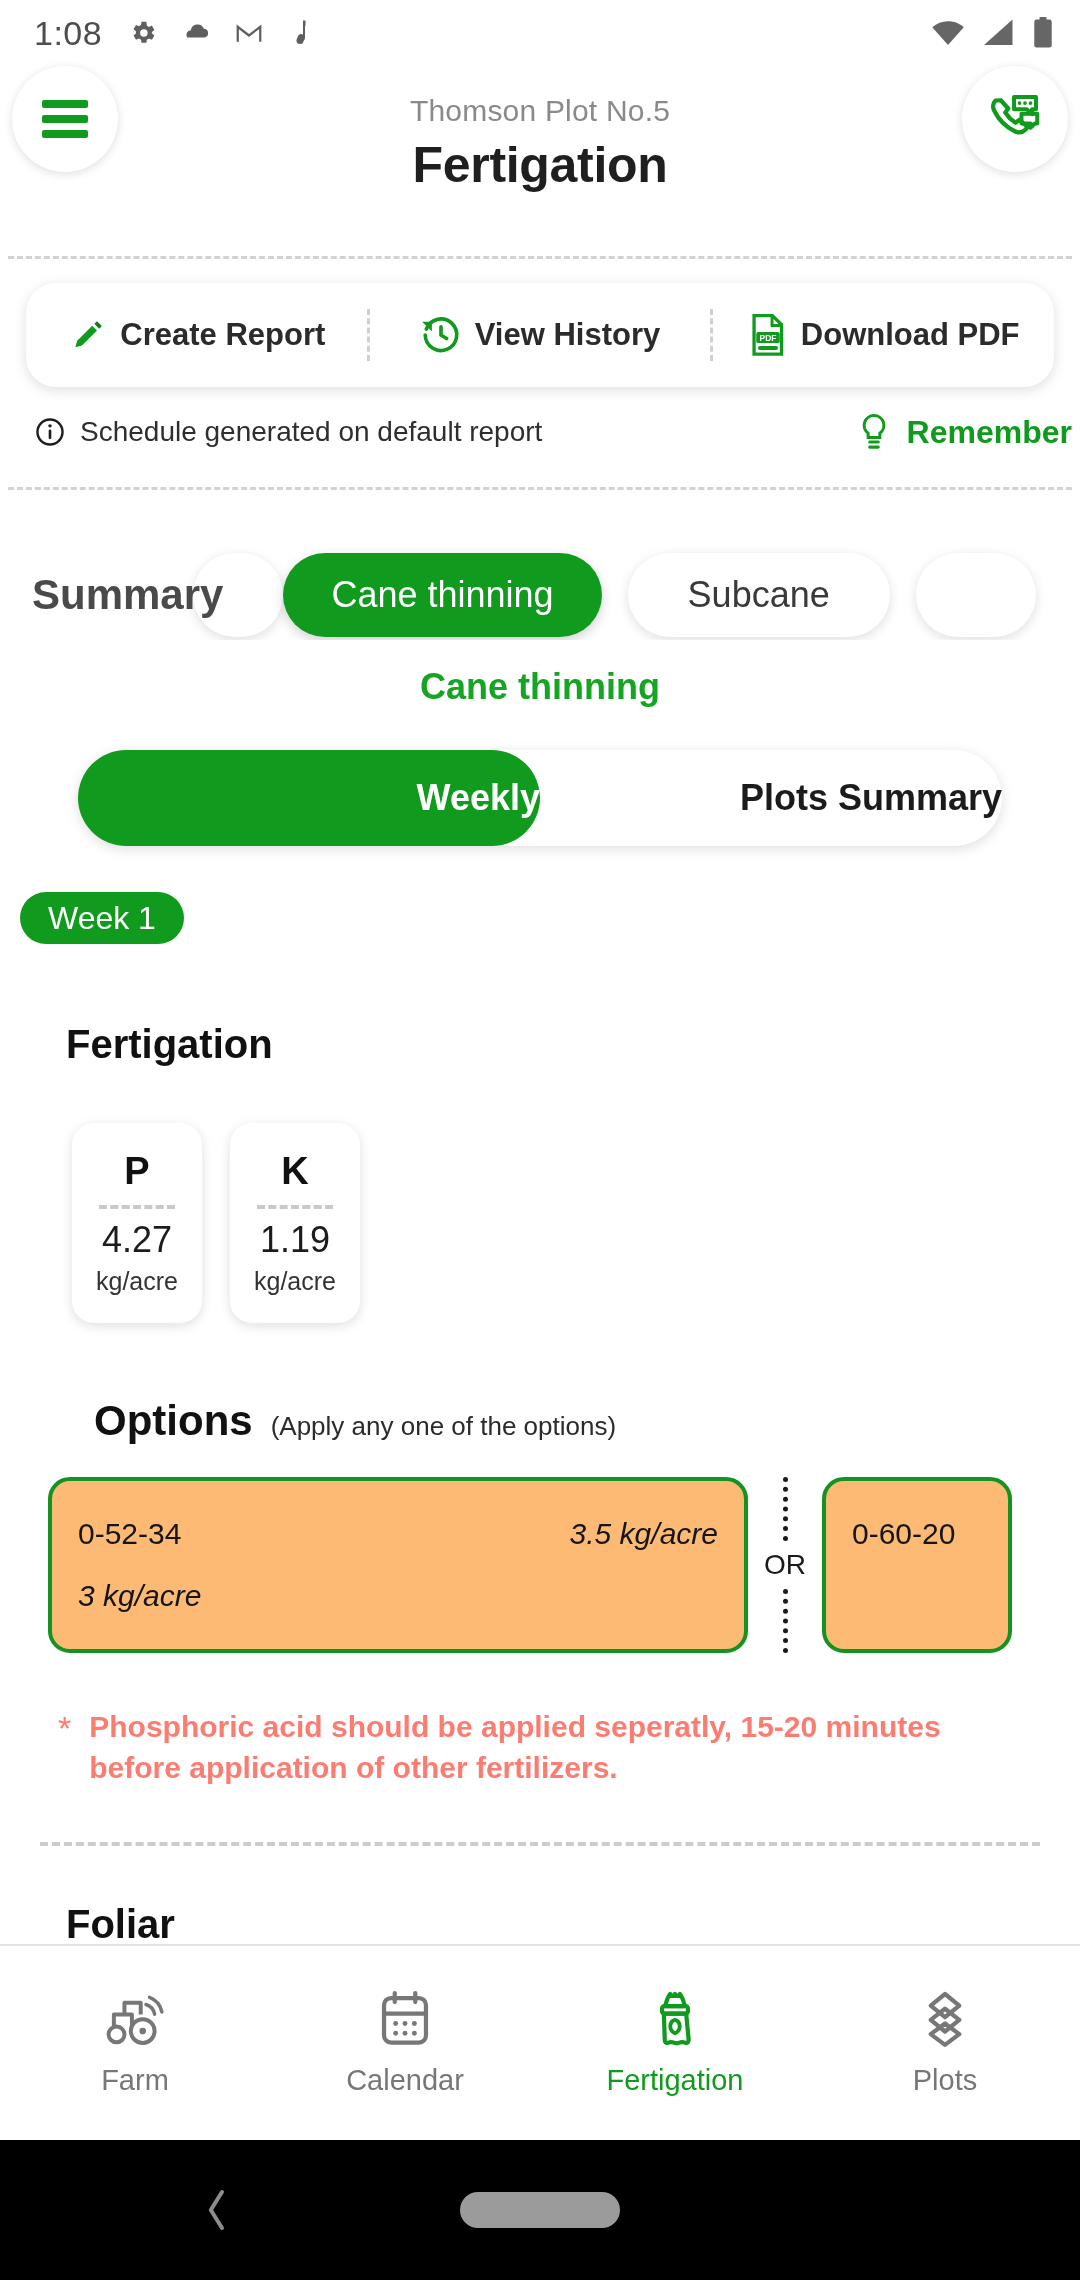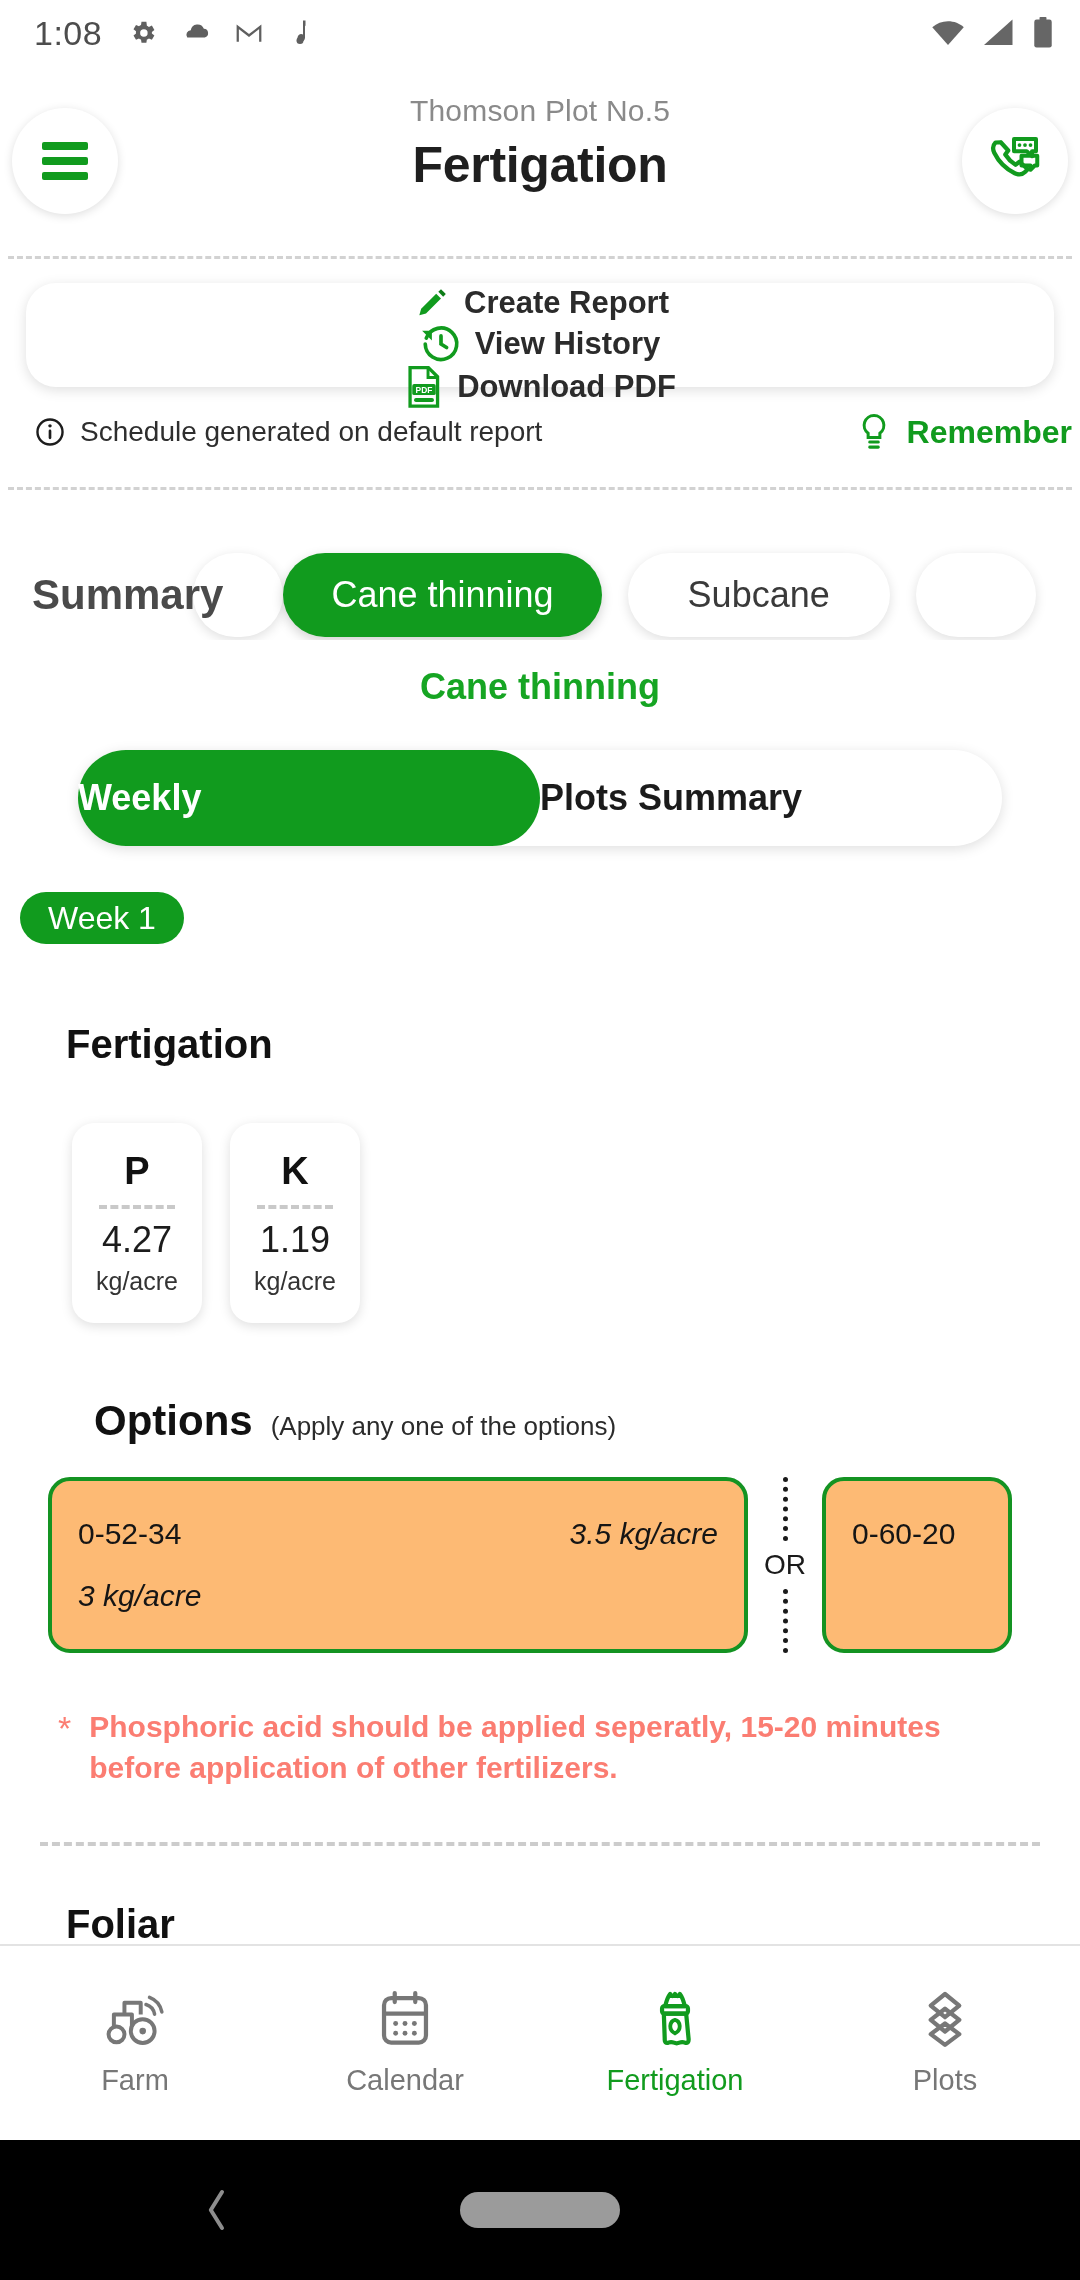--- a/index.html
+++ b/index.html
@@ -18,21 +18,21 @@
   }
   .status-time { font-size: 34px; letter-spacing: .5px; color:#4d4d4d; }
   .status-icons-left { display: flex; align-items: center; gap: 22px; margin-left: 26px; }
   .status-spacer { flex: 1; }
   .status-icons-right { display: flex; align-items: center; gap: 16px; }
   .sicon { display: block; }
 
   
   .appbar {
     position: relative; height: 190px;
-    display: flex; align-items: center; padding: 0 12px;
+    display: flex; padding: 0 12px;
   }
   .round-btn {
     width: 106px; height: 106px; border-radius: 50%;
     background: #fff; box-shadow: 0 2px 10px rgba(0,0,0,.13);
     display: flex; align-items: center; justify-content: center;
     flex: 0 0 auto;
   }
   .hamburger { width: 46px; }
   .hamburger span {
     display: block; height: 8px; border-radius: 2px;
@@ -48,21 +48,21 @@
 
   .dashed-sep {
     height: 0; border-top: 3px dashed #d2d2d2; margin: 0 8px;
   }
 
   
   .actionbar-wrap { padding: 24px 26px 0 26px; }
   .actionbar {
     background: #fff; border-radius: 30px;
     box-shadow: 0 3px 13px rgba(0,0,0,.13);
-    height: 104px; display: flex; align-items: center; flex-direction: column;
+    height: 104px; display: flex; align-items: center;
   }
   .action {
     flex: 1; display: flex; align-items: center; justify-content: center;
     gap: 13px; height: 100%;
   }
   .action-label { font-size: 31px; font-weight: 700; color: #2b2b2b; white-space: nowrap; }
   .action-div { width: 0; border-left: 3px dashed #cfcfcf; height: 52px; }
 
   .notebar {
     display: flex; align-items: center; padding: 26px 26px 0 34px;
@@ -99,21 +99,21 @@
   }
 
   
   .toggle-wrap { padding: 42px 0 0 0; display: flex; justify-content: center; }
   .toggle {
     background: #fff; border-radius: 48px; box-shadow: 0 3px 13px rgba(0,0,0,.13);
     display: flex; align-items: center; width: 924px; height: 96px; padding: 0;
   }
   .toggle-opt {
     flex: 1; height: 96px; border-radius: 48px;
-    display: flex; align-items: center; justify-content: flex-start;
+    display: flex; align-items: center; justify-content: flex-end;
     font-size: 36px; font-weight: 700; color: #1b1b1b;
   }
   .toggle-opt.sel { background: #119B1E; color: #fff; }
 
   .week-badge-row { padding: 46px 0 0 0; }
   .week-badge {
     display: inline-flex; align-items: center; justify-content: center;
     background: #119B1E; color: #fff; font-size: 32px;
     height: 52px; padding: 0 28px; border-radius: 30px;
     margin-left: 20px;

